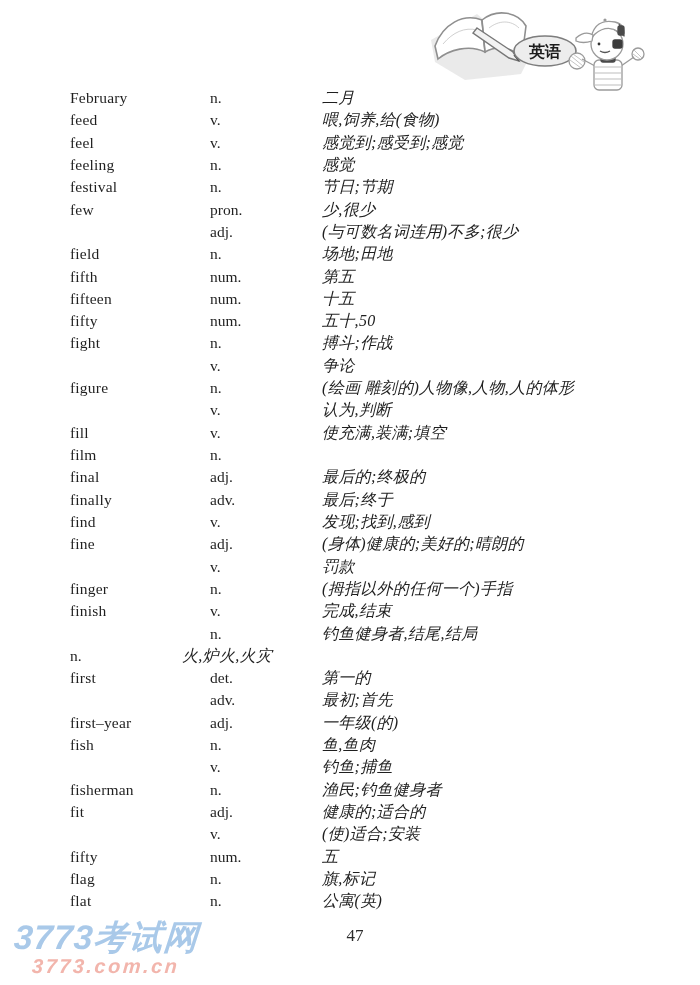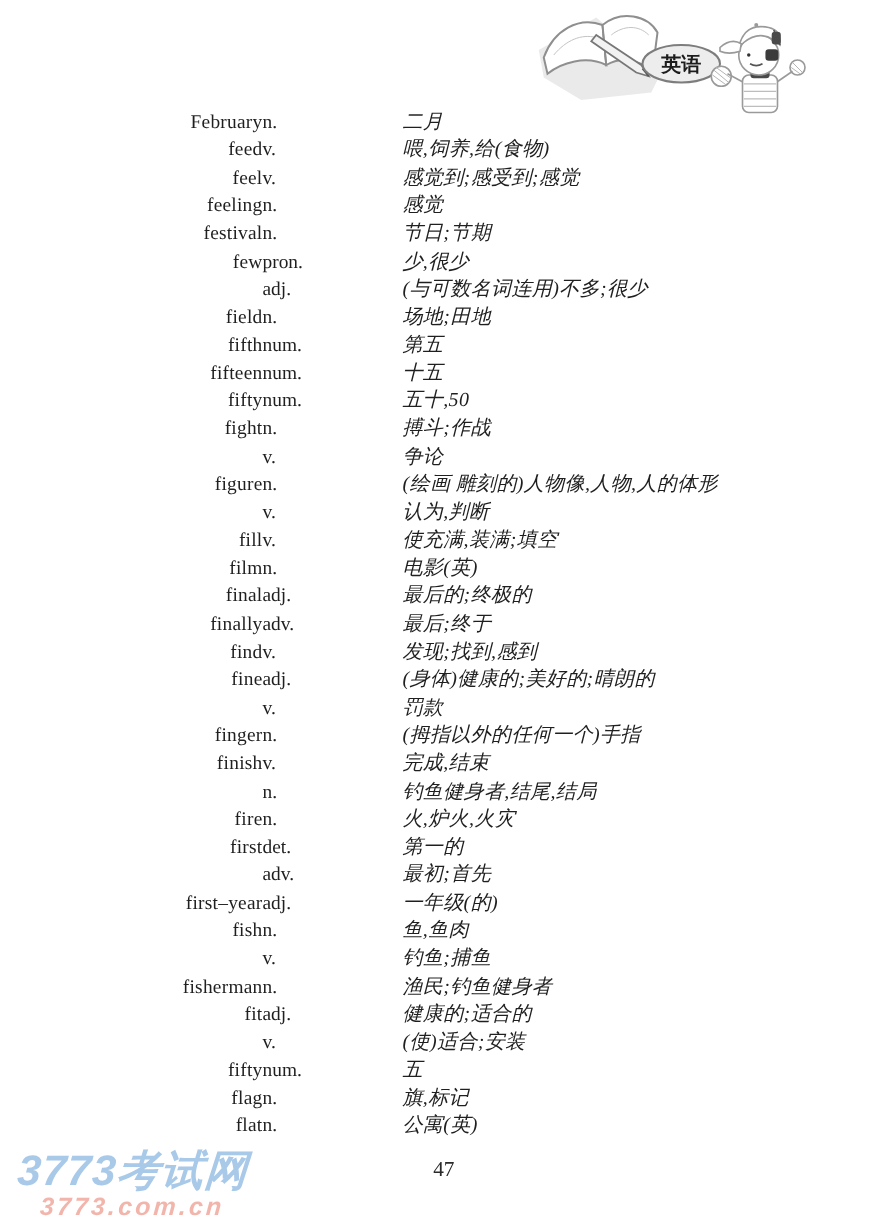--- a/index.html
+++ b/index.html
@@ -6,21 +6,21 @@
   .page{
     position:relative;width:700px;height:985px;background:#ffffff;overflow:hidden;
     font-family:"Liberation Serif","DejaVu Serif",serif;color:#1f1f1f;
   }
   
   .illus{position:absolute;left:425px;top:0;width:255px;height:95px;}
   .badge-text{font-family:"Liberation Sans","DejaVu Sans",sans-serif;font-weight:bold;}
   
   .vocab{position:absolute;left:70px;top:87px;width:600px;}
   .vrow{display:flex;height:22.32px;line-height:22.32px;white-space:nowrap;}
-  .c-word{width:140px;font-size:15.5px;letter-spacing:0.2px;text-align:right;}
+  .c-word{width:140px;font-size:15.5px;letter-spacing:0.2px;}
   .c-pos{width:112px;font-size:15.5px;}
   .c-meaning{flex:1;font-size:16px;letter-spacing:0.3px;font-style:italic;}
   
   .pageno{position:absolute;left:0;top:926px;width:710px;text-align:center;font-size:17px;color:#2a2a2a;}
   .wm{position:absolute;left:14px;top:920px;font-family:"Liberation Sans","DejaVu Sans",sans-serif;
       font-weight:bold;font-style:italic;line-height:1;}
   .wm-line1{font-size:34px;letter-spacing:1px;transform:skewX(-4deg);}
   .wm-line2{font-size:20px;letter-spacing:2.5px;margin-top:2px;margin-left:18px;transform:skewX(-4deg);}
 </style>
 </head>
@@ -160,21 +160,20 @@
         <span class="c-meaning">认为,判断</span>
       </div>
       <div class="vrow">
         <span class="c-word">fill</span>
         <span class="c-pos">v.</span>
         <span class="c-meaning">使充满,装满;填空</span>
       </div>
       <div class="vrow">
         <span class="c-word">film</span>
         <span class="c-pos">n.</span>
-        <span class="c-meaning">电影(英)</span>
       </div>
       <div class="vrow">
         <span class="c-word">final</span>
         <span class="c-pos">adj.</span>
         <span class="c-meaning">最后的;终极的</span>
       </div>
       <div class="vrow">
         <span class="c-word">finally</span>
         <span class="c-pos">adv.</span>
         <span class="c-meaning">最后;终于</span>
@@ -203,21 +202,20 @@
         <span class="c-word">finish</span>
         <span class="c-pos">v.</span>
         <span class="c-meaning">完成,结束</span>
       </div>
       <div class="vrow">
         <span class="c-word"></span>
         <span class="c-pos">n.</span>
         <span class="c-meaning">钓鱼健身者,结尾,结局</span>
       </div>
       <div class="vrow">
-        <span class="c-word">fire</span>
         <span class="c-pos">n.</span>
         <span class="c-meaning">火,炉火,火灾</span>
       </div>
       <div class="vrow">
         <span class="c-word">first</span>
         <span class="c-pos">det.</span>
         <span class="c-meaning">第一的</span>
       </div>
       <div class="vrow">
         <span class="c-word"></span>

